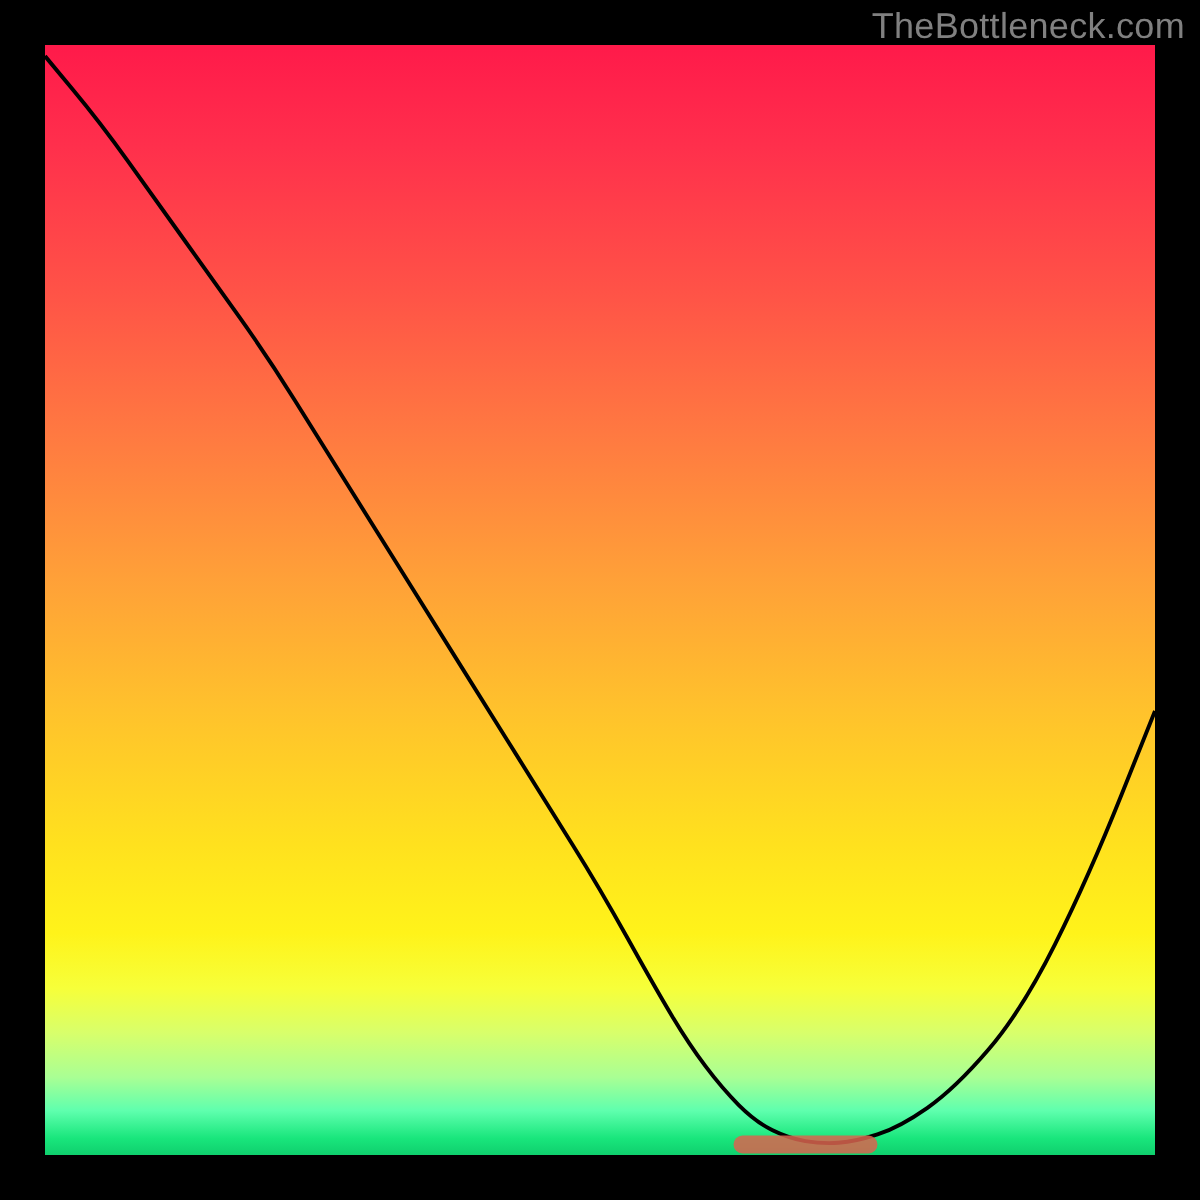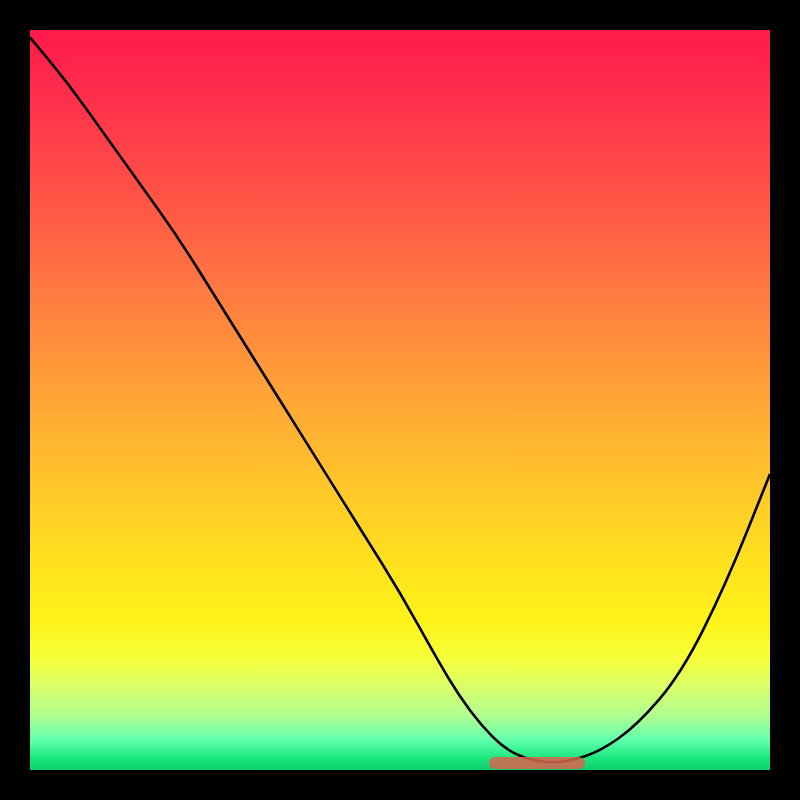--- a/index.html
+++ b/index.html
@@ -57,20 +57,21 @@
     height: 12px;
     border-radius: 6px;
     background: #d9644f;
     opacity: 0.85;
   }
 </style>
 </head>
 <body>
 
 <div class="container">
+  <div class="watermark">TheBottleneck.com</div>
 
   <div class="plot-wrap">
     <div class="gradient-bg"></div>
     <svg class="svg-layer" viewBox="0 0 740 740" preserveAspectRatio="none">
       <path id="curve-path" d="M 0.00 7.40 Q 0.00 7.40 18.50 29.60 Q 37.00 51.80 55.50 77.70 Q 74.00 103.60 92.50 129.50 Q 111.00 155.40 129.50 181.30 Q 148.00 207.20 166.50 236.80 Q 185.00 266.40 203.50 296.00 Q 222.00 325.60 240.50 355.20 Q 259.00 384.80 277.50 414.40 Q 296.00 444.00 314.50 473.60 Q 333.00 503.20 351.50 532.80 Q 370.00 562.40 388.50 595.70 Q 407.00 629.00 418.10 647.50 Q 429.20 666.00 440.30 680.80 Q 451.40 695.60 462.50 706.70 Q 473.60 717.80 484.70 723.35 Q 495.80 728.90 506.90 730.75 Q 518.00 732.60 529.10 731.86 Q 540.20 731.12 555.00 726.31 Q 569.80 721.50 588.30 708.55 Q 606.80 695.60 629.00 669.70 Q 651.20 643.80 673.40 599.40 Q 695.60 555.00 717.80 499.50 T 740.00 444.00" fill="none" stroke="#000" stroke-width="2.6"></path>
     </svg>
     <div id="min-marker" class="marker" style="left: 458.8px; width: 96.2px; top: 726.6px;"></div>
   </div>
 </div>
 

